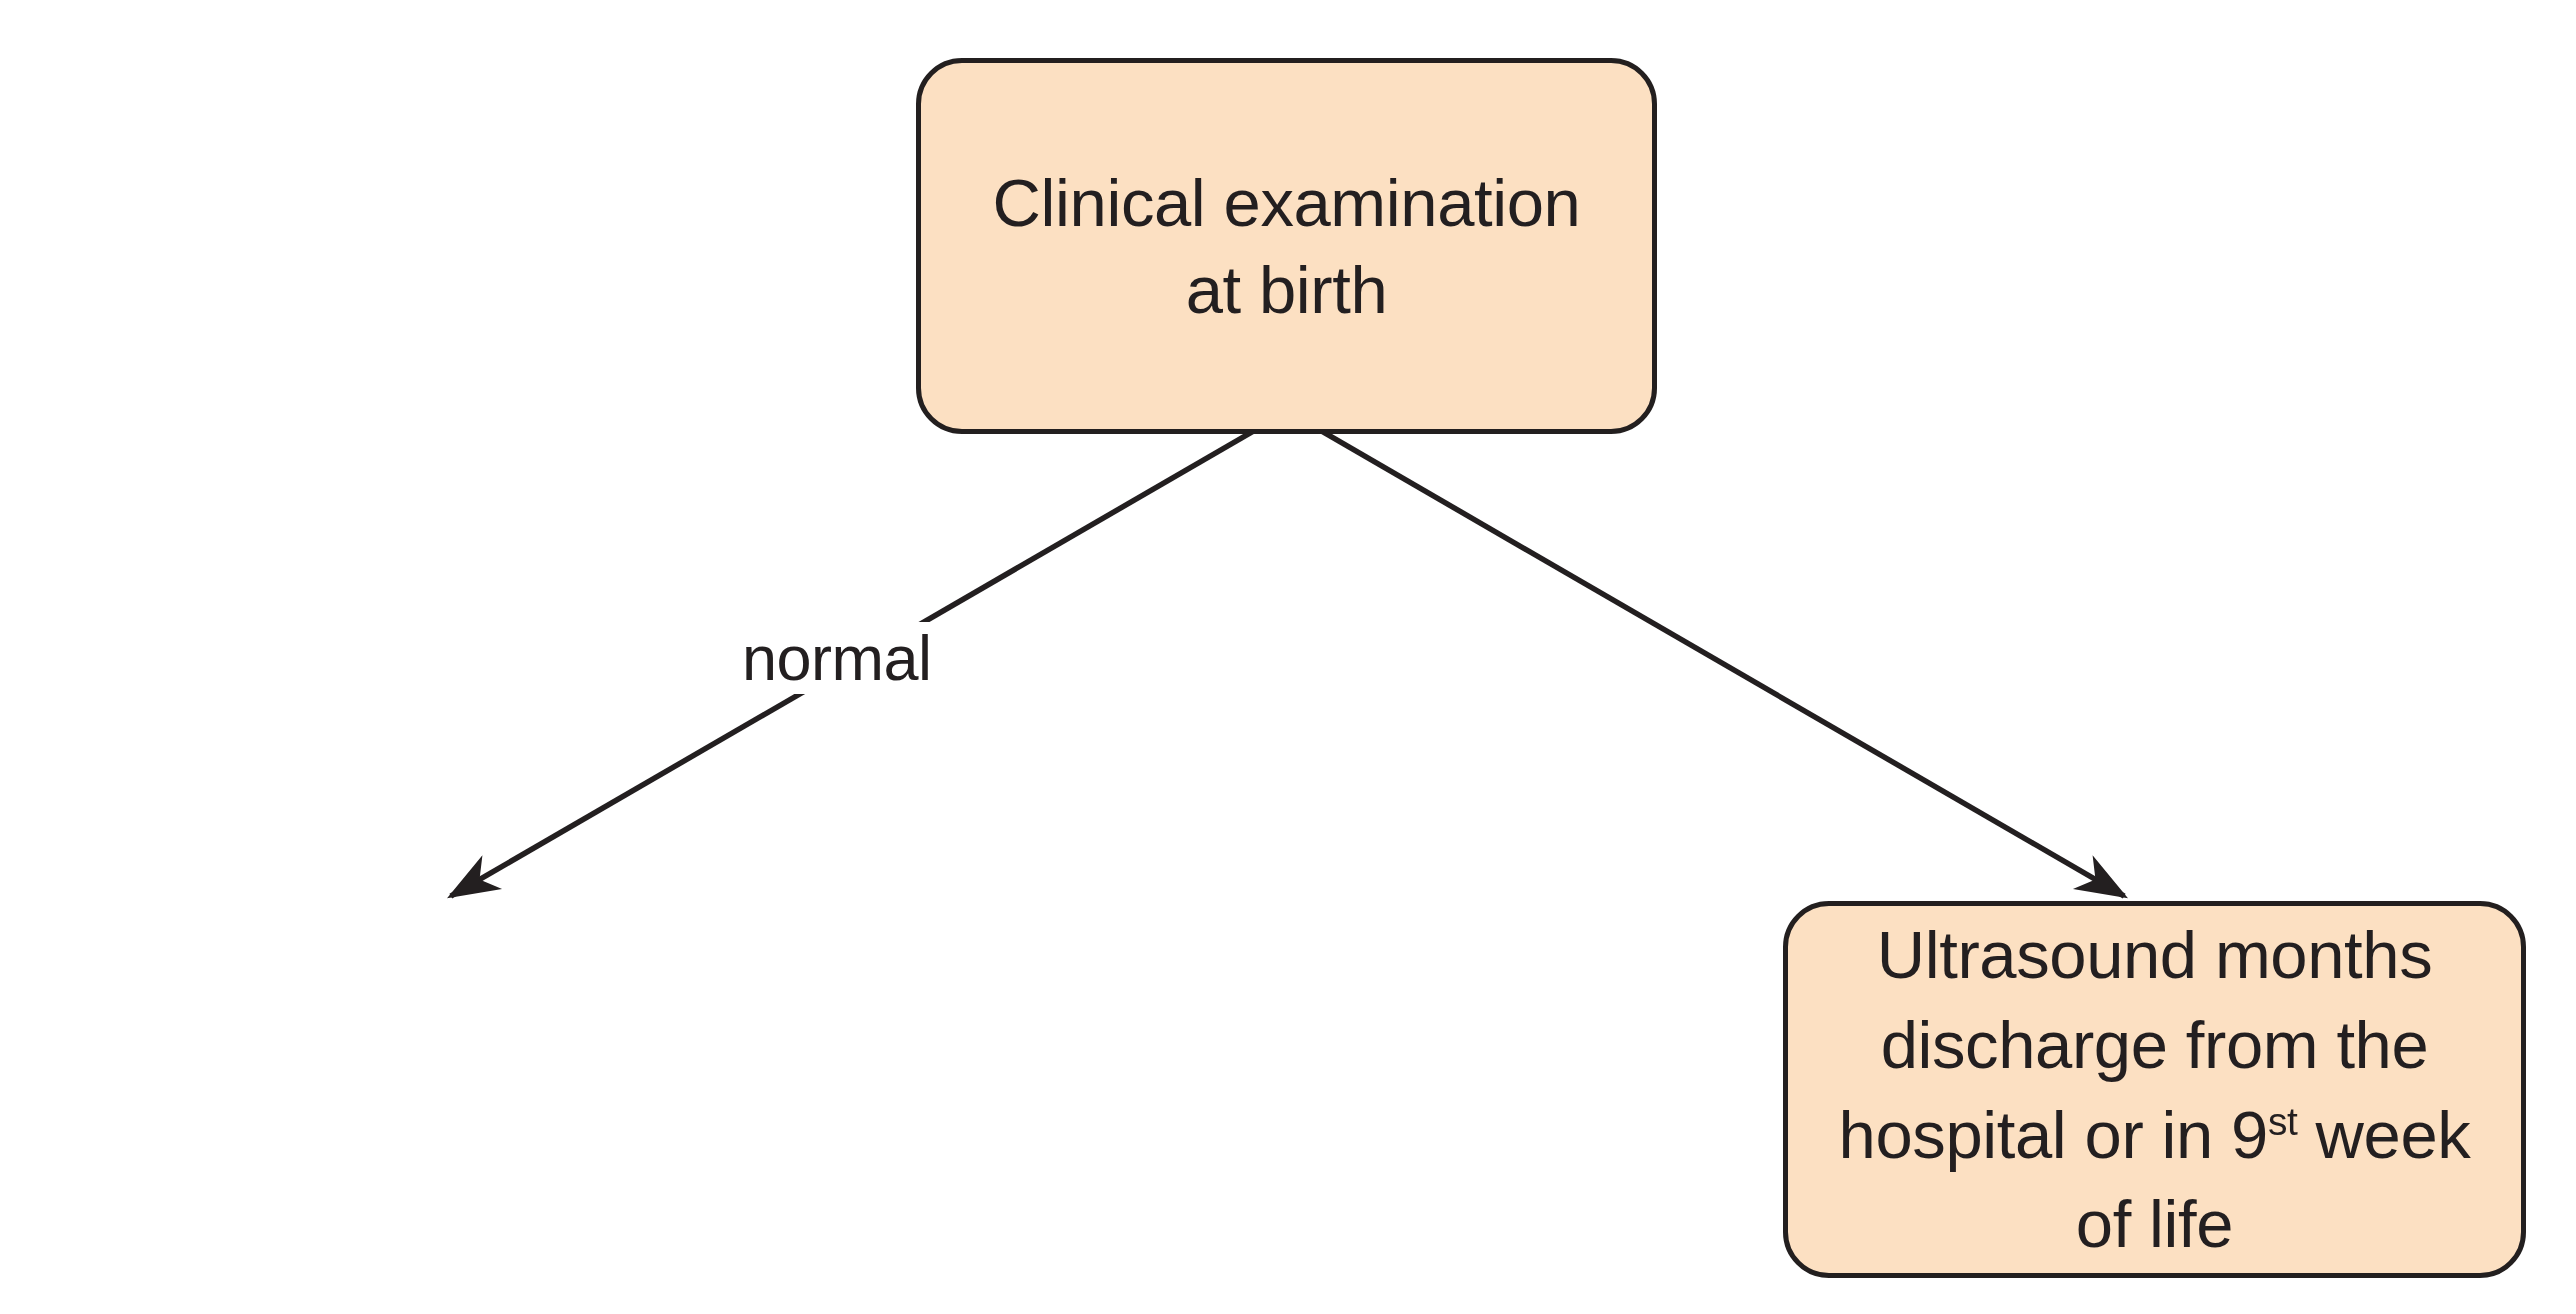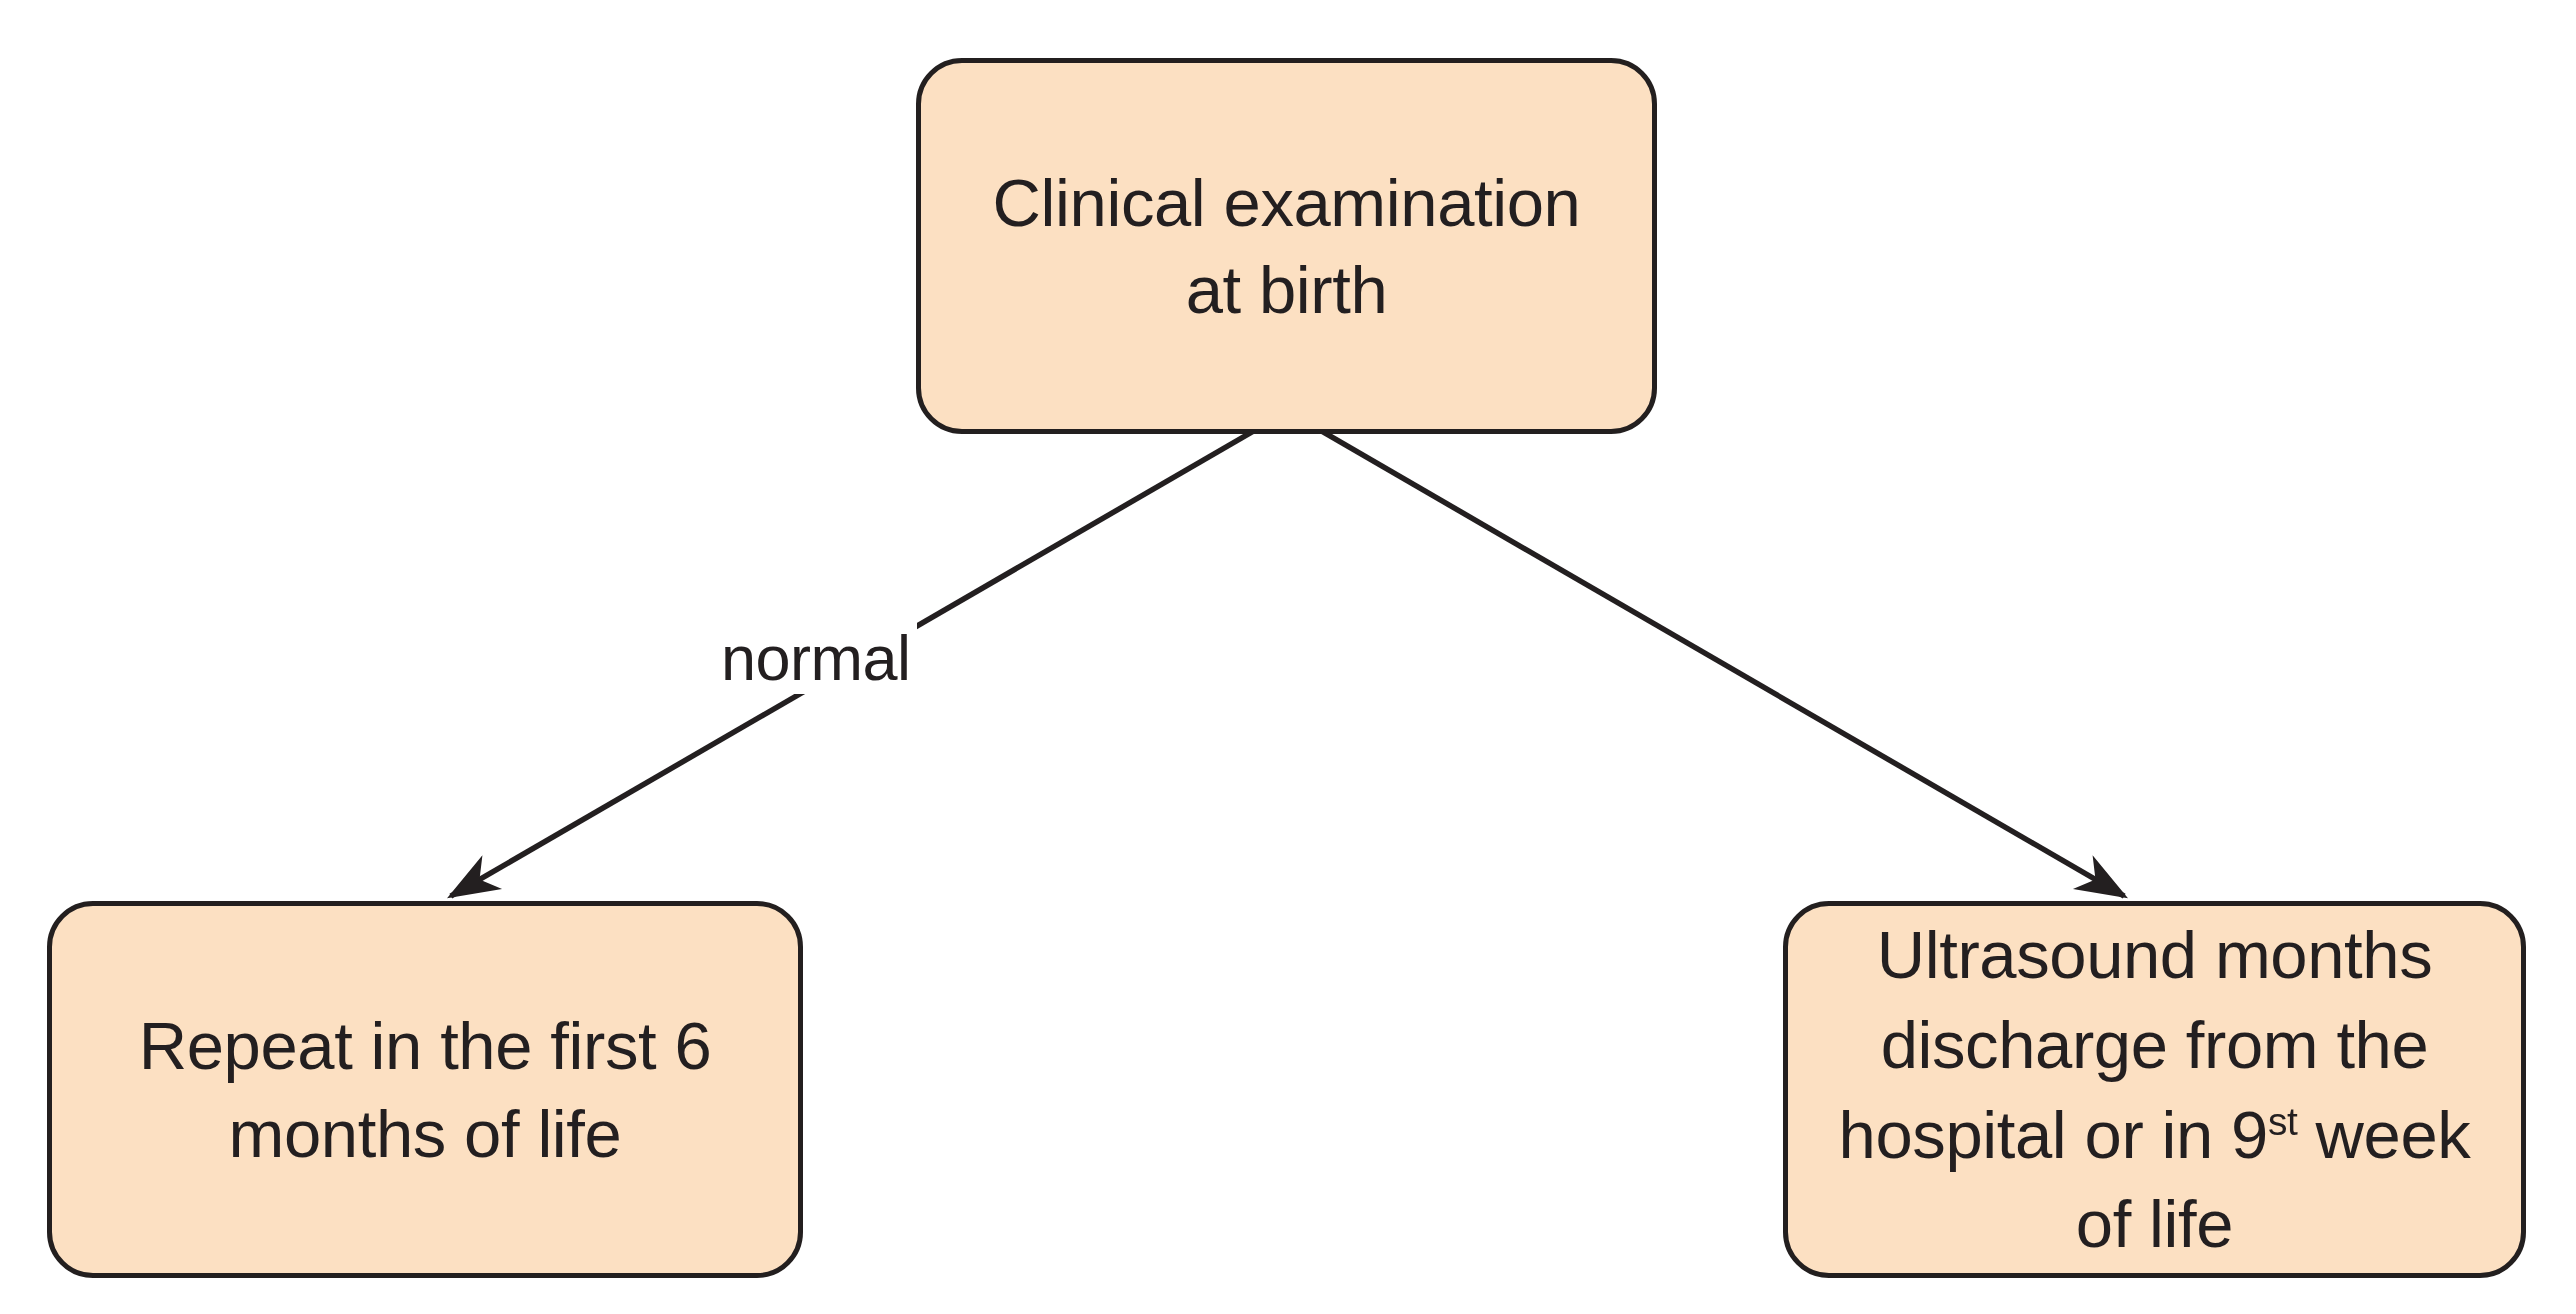--- a/index.html
+++ b/index.html
@@ -84,21 +84,21 @@
     position: absolute;
     font-size: 63px;
     color: #231f20;
     letter-spacing: -0.5px;
     white-space: nowrap;
     background: #ffffff;
     padding: 0 6px;
     z-index: 2;
   }
   #edge-label-normal {
-    left: 715px;
+    left: 736px;
     top: 622px;
   }
   #edge-label-abnormal {
     left: 1573px;
     top: 622px;
   }
 </style>
 </head>
 <body>
 
@@ -115,23 +115,19 @@
   </svg>
 
   <div class="node" id="node-root">
     <span class="node-label">Clinical examination
 at birth</span>
   </div>
 
   <div class="edge-label" id="edge-label-normal">normal</div>
 
 
-  <div class="node" id="node-normal">
-    <span class="node-label">Repeat in the first 6
-months of life</span>
-  </div>
 
   <div class="node" id="node-abnormal">
     <span class="node-label"><span>Ultrasound months</span><br><span>discharge from the</span><br><span>hospital or in 9</span><span class="sup">st</span><span> week</span><br><span>of life</span></span>
   </div>
 
 </div>
 
 
 </body></html>

